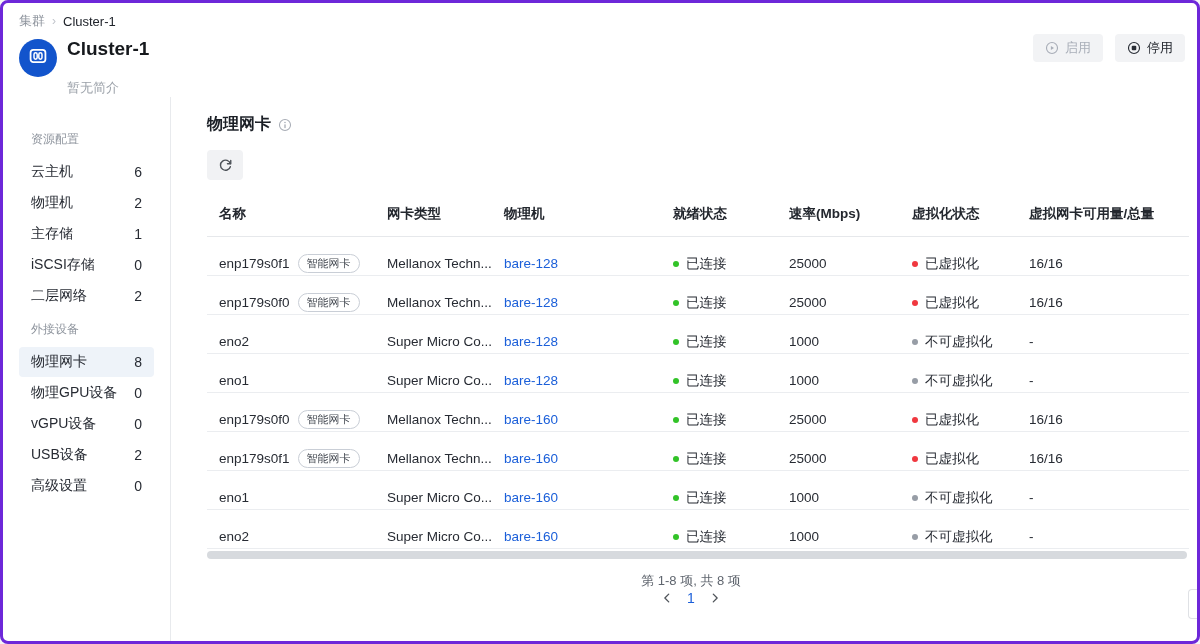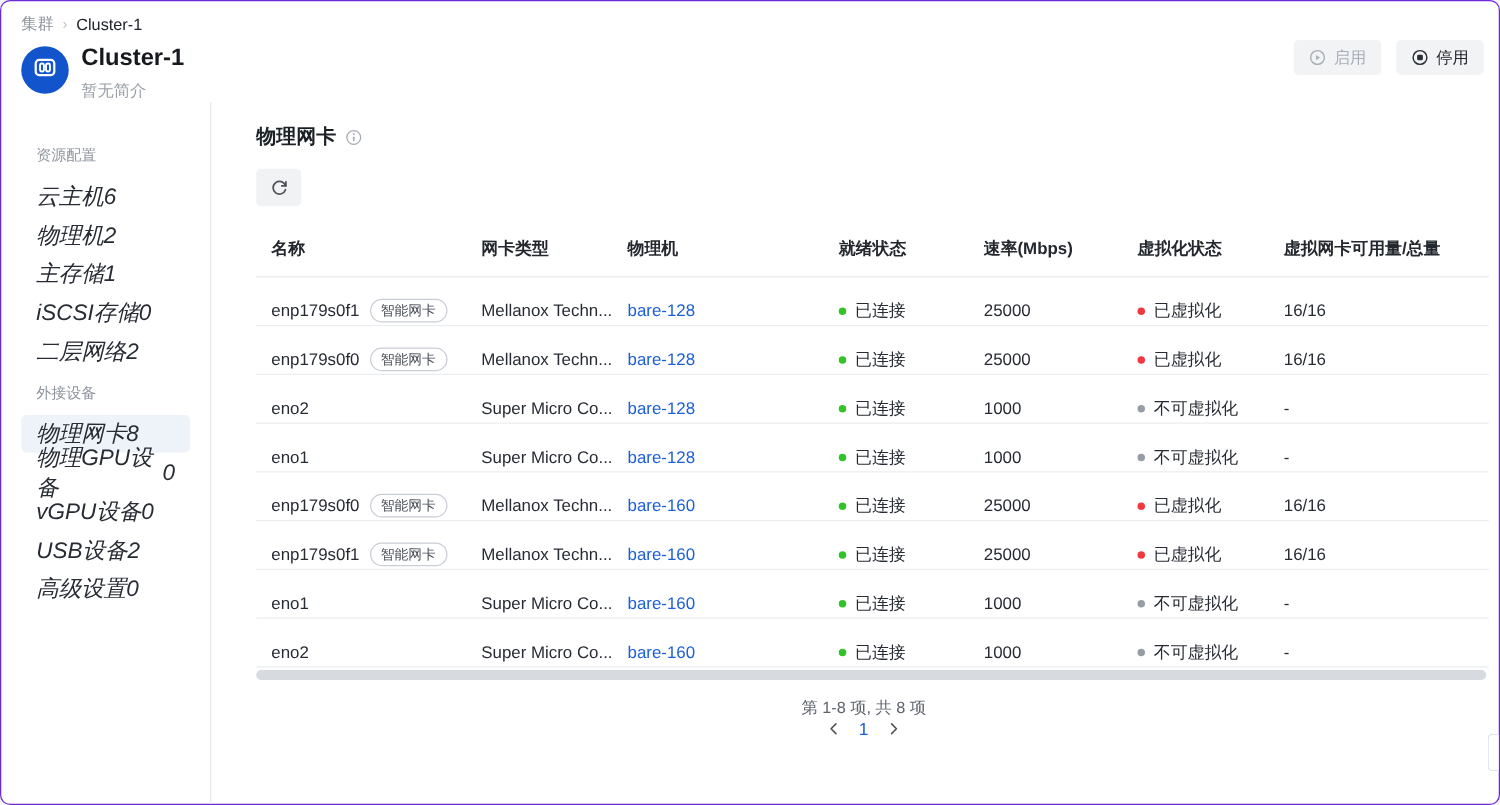--- a/index.html
+++ b/index.html
@@ -1,52 +1,52 @@
 <!DOCTYPE html>
 <html><head>
 <meta charset="utf-8">
 <style>
   * { margin:0; padding:0; box-sizing:border-box; }
   html,body { background:#f4f5f6; }
   body { font-family:"Liberation Sans","DejaVu Sans",sans-serif; color:#20242b; }
-  .page{ width:1200px; height:644px; background:#fff; border:1px solid #6d28d9;
+  .page{ width:1200px; height:644px; background:#fff; border:3px solid #6d28d9;
          border-radius:8px; overflow:hidden; display:flex; flex-direction:column; position:relative; }
 
   
   .breadcrumb{ padding:9px 16px 0 16px; font-size:13px; color:#8f959e; display:flex; gap:7px; align-items:center;}
   .breadcrumb .crumb-root{ cursor:pointer; }
   .breadcrumb .sep{ color:#c0c4cb; font-size:12px; }
   .breadcrumb .current{ color:#20242b; }
 
   
   .header{ display:flex; align-items:flex-start; padding:7px 16px 0 16px; position:relative; }
   .avatar{ width:38px; height:38px; border-radius:50%; background:#1254cc; display:flex; align-items:center; justify-content:center; flex:none; margin-top:2px;}
   .titles{ margin-left:10px; }
   .page-title{ font-size:19px; font-weight:700; color:#16191d; line-height:24px;}
-  .page-subtitle{ font-size:13px; color:#9aa0a8; margin-top:5px;}
+  .page-subtitle{ font-size:13px; color:#9aa0a8; margin-top:18px;}
   .header-actions{ position:absolute; right:12px; top:4px; display:flex; gap:12px;}
   .btn{ height:28px; display:inline-flex; align-items:center; gap:6px; padding:0 12px; background:#f2f3f5;
         border:none; border-radius:4px; font-size:13px; color:#20242b; font-family:inherit; cursor:pointer;}
   .btn.disabled{ color:#a9aeb8; cursor:default;}
 
   
   .tabbar{ display:flex; padding:17px 0 0 16px; position:relative; }
   .tabbar::after{ content:""; position:absolute; left:0; right:0; bottom:0; height:1px; background:#e8eaed;}
   .tab{ position:relative; z-index:1; height:30px; line-height:27px; padding:0 20px; font-size:14px;
         border:1px solid #dee0e3; border-top:2px solid #dee0e3; background:#fff; margin-left:-1px; cursor:pointer; white-space:nowrap;}
   .tab:first-child{ margin-left:0; }
   .tab.active{ border-top:2px solid #1b5fd9; border-bottom-color:#fff; font-weight:700; }
 
   
   .body{ flex:1; display:flex; min-height:0; }
   .sidebar{ width:168px; flex:none; border-right:1px solid #e8eaed; padding-top:24px; }
   .group{ margin-bottom:10px; }
   .group-label{ font-size:12px; color:#8f959e; padding:0 16px 0 28px; margin:10px 0 9px 0;}
   .side-item{ height:30px; margin:1px 16px; padding:0 12px; border-radius:4px; display:flex; align-items:center;
-              justify-content:flex-start; font-size:18px; color:#272b33; cursor:pointer;font-style:italic;}
+              justify-content:space-between; font-size:14px; color:#272b33; cursor:pointer;}
   .side-item.selected{ background:#eef3f9; }
   .side-count{ color:#272b33; }
 
   
   .main{ flex:1; min-width:0; padding:17px 8px 0 36px; display:flex; flex-direction:column; position:relative;}
   .main-head{ display:flex; align-items:center; gap:7px; }
   .main-title{ font-size:16px; font-weight:700; color:#1b1f26;}
   .icon-info{ display:inline-flex; margin-top:1px;}
   .refresh-btn{ margin-top:15px; width:36px; height:30px; background:#f1f2f4; border:none; border-radius:4px;
                 display:flex; align-items:center; justify-content:center; cursor:pointer;}

